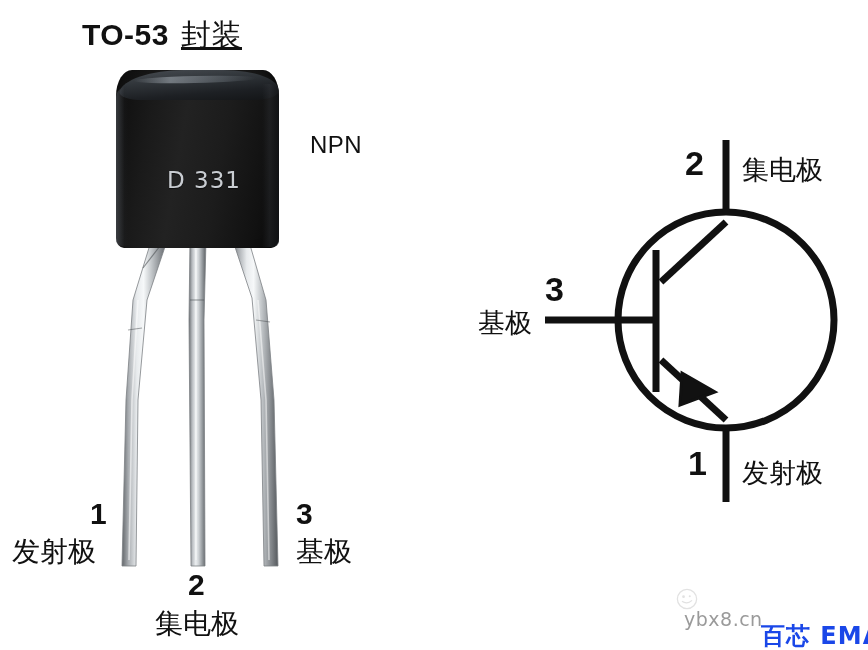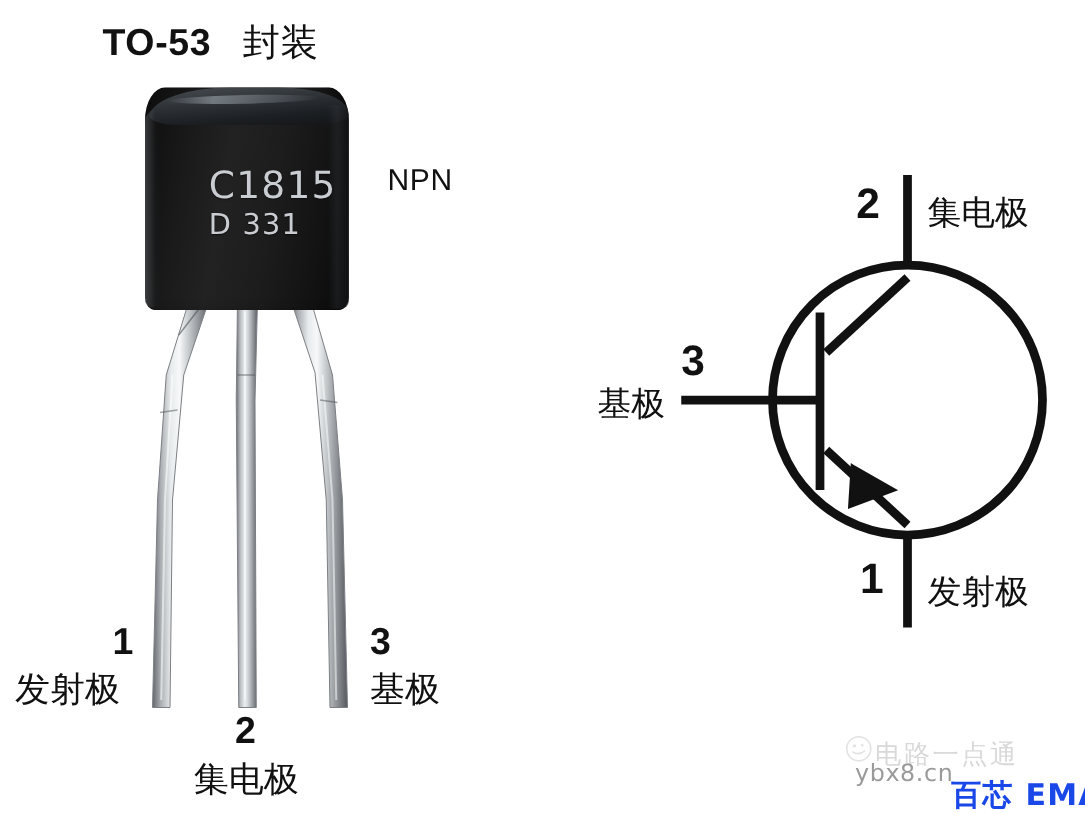--- a/index.html
+++ b/index.html
@@ -29,21 +29,21 @@
   .cn   { font-family: "DejaVu Sans", "Liberation Sans", sans-serif; }
   .num  { font-weight: bold; font-family: "Liberation Sans", "DejaVu Sans", sans-serif; }
 
   
   #heading {
     left: 82px;
     top: 20px;
     font-size: 30px;
     letter-spacing: 0.5px;
   }
-  #heading .pkg-word { margin-left: 25px; }
+  #heading .pkg-word { margin-left: 12px; text-decoration: underline; }
 
   #npn-label {
     left: 310px;
     top: 133px;
     font-size: 24px;
     letter-spacing: 0.5px;
   }
 
   
   #photo {
@@ -249,21 +249,20 @@
       <path d="M 190 300 L 204 300" stroke="#4c5054" stroke-width="1.2" opacity=".5" fill="none"></path>
       <path d="M 256 320 L 270 322" stroke="#4c5054" stroke-width="1.2" opacity=".5" fill="none"></path>
     </svg>
 
     <div class="pkg-body"></div>
     <div class="pkg-top"></div>
     <div class="pkg-top-shine"></div>
     <div class="pkg-edge-left"></div>
     <div class="pkg-edge-right"></div>
 
-    <div class="pkg-mark" id="mark-line1" style="color: rgb(201, 205, 210);">C1815</div>
     <div class="pkg-mark" id="mark-line2" style="color: rgb(201, 205, 210);">D 331</div>
   </div>
 
   <div class="pin-num" style="left:90px;  top:497px;">1</div>
   <div class="pin-name cn" style="left:12px; top:533px;">发射极</div>
 
   <div class="pin-num" style="left:188px; top:568px;">2</div>
   <div class="pin-name cn" style="left:155px; top:605px;">集电极</div>
 
   <div class="pin-num" style="left:296px; top:497px;">3</div>
@@ -301,17 +300,16 @@
     <div class="sch-label-num" style="left:218px; top:314px;">1</div>
     <div class="sch-label-name cn" style="left:272px; top:325px;">发射极</div>
   </div>
 
   <svg id="wm-ydt-icon" viewBox="0 0 24 24">
     <circle cx="12" cy="12" r="10.5" fill="none" stroke="#e2e2e2" stroke-width="1.4"></circle>
     <circle cx="8.2" cy="9.5" r="1.5" fill="#e2e2e2"></circle>
     <circle cx="15" cy="9" r="1.1" fill="#e2e2e2"></circle>
     <path d="M6.5 14.5 q5.5 4 11 -1" fill="none" stroke="#e2e2e2" stroke-width="1.4"></path>
   </svg>
-  <div id="wm-ydt" class="cn" style="color: rgb(217, 217, 217);">电路一点通</div>
   <div id="wm-url" style="color: rgb(154, 154, 154);">ybx8.cn</div>
   <div id="wm-brand" class="cn" style="color: rgb(26, 71, 232);">百芯 EMΔ</div>
 
 </div>
 
 </body></html>

